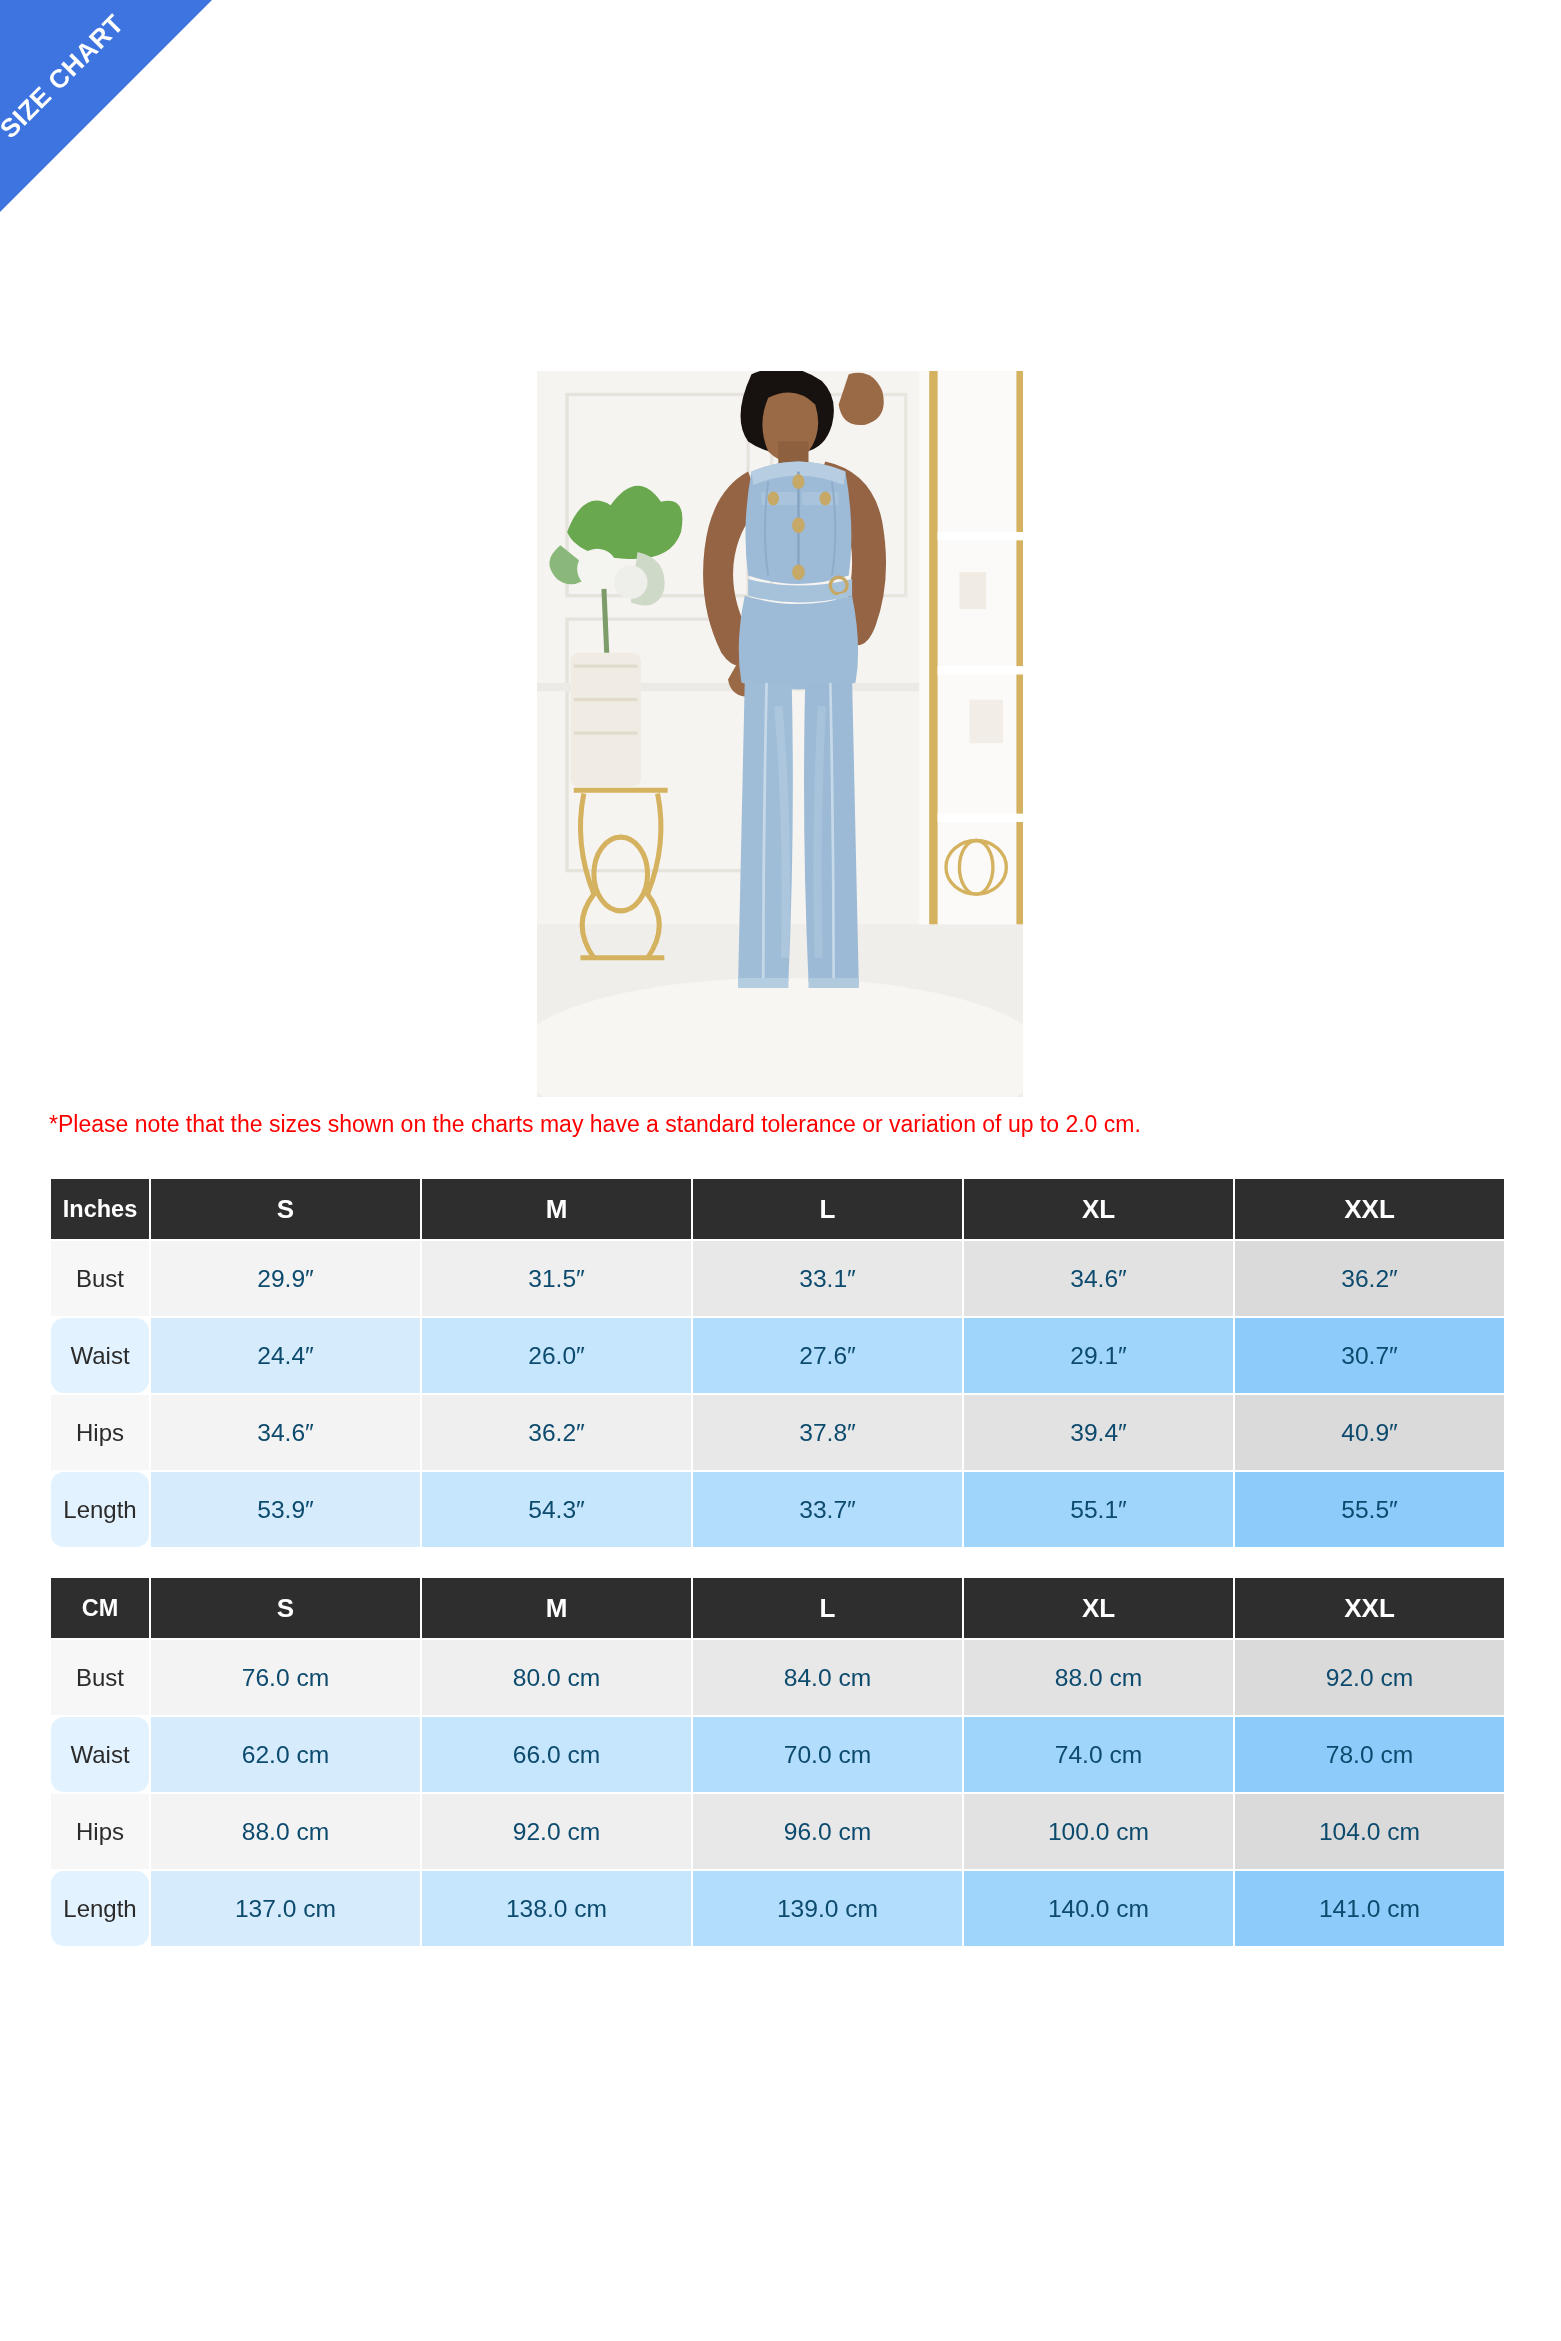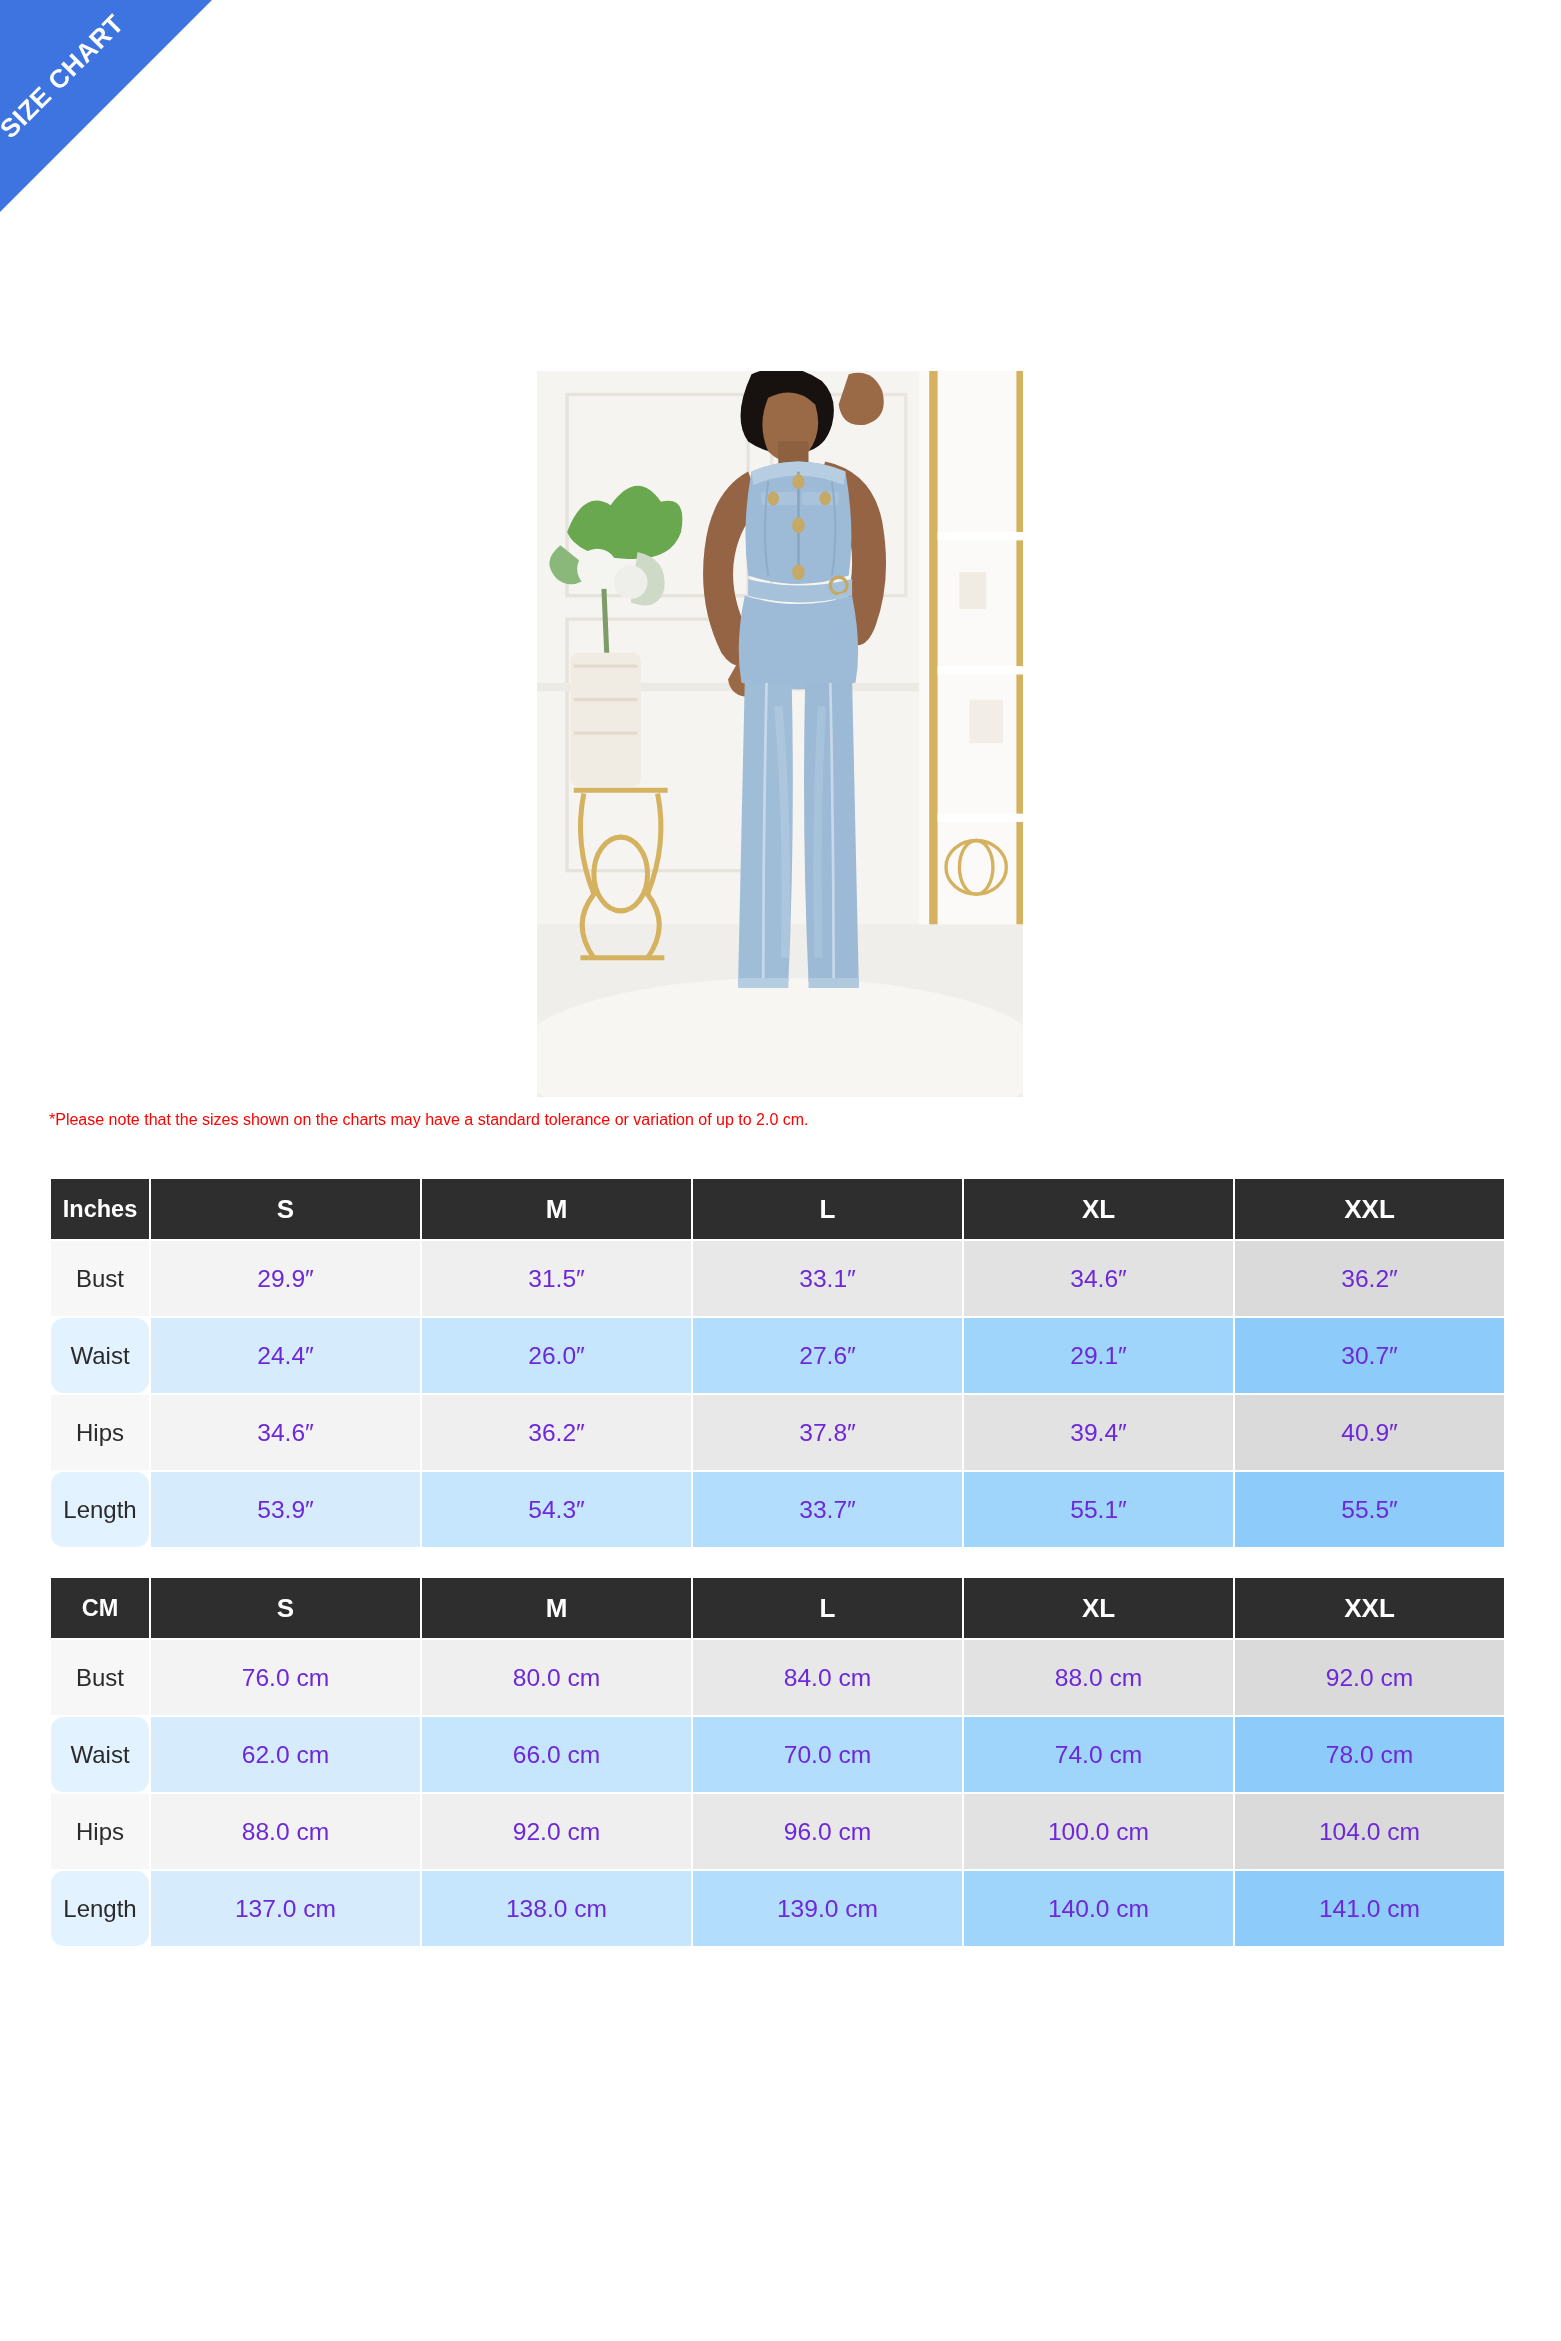--- a/index.html
+++ b/index.html
@@ -57,21 +57,21 @@
   }
   #product-photo svg { display: block; width: 100%; height: 100%; }
 
   
   #tolerance-note {
     position: absolute;
     left: 49px;
     top: 1111px;
     width: 1463px;
     color: #ff0000;
-    font-size: 16px;
+    font-size: 23px;
     font-family: "Liberation Sans", sans-serif;
     white-space: nowrap;
   }
 
   
   .size-table {
     position: absolute;
     left: 49px;
     width: 1457px;
     border-collapse: separate;
@@ -84,21 +84,21 @@
   .size-table col.label-col { width: 98px; }
 
   .size-table th,
   .size-table td {
     padding: 0;
     margin: 0;
     height: 75px;
     text-align: center;
     vertical-align: middle;
     font-size: 24.6px;
-    color: #6d28d9;
+    color: #0c4a6e;
     font-weight: normal;
   }
   .size-table thead th {
     background: #2e2e2e;
     color: #ffffff;
     font-weight: bold;
     height: 60px;
     font-size: 26px;
   }
   .size-table thead th.unit-head {

